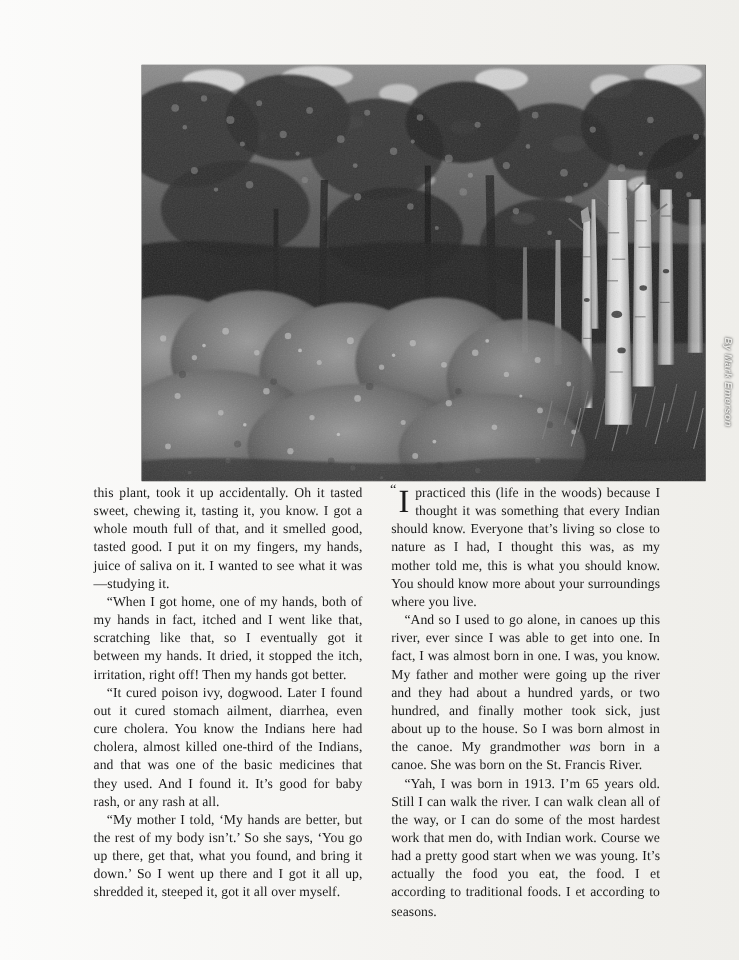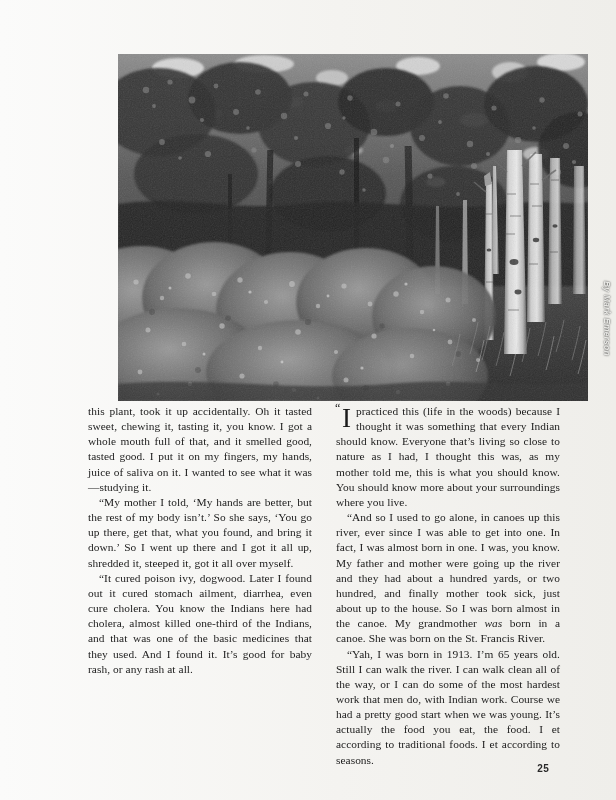--- a/index.html
+++ b/index.html
@@ -59,21 +59,21 @@
     text-align: left;
     white-space: nowrap;
     line-height: 12px;
     text-shadow: 0 0 2px rgba(0,0,0,.85);
     pointer-events: none;
   }
 
   
   .columns {
     position: absolute;
-    left: 88px;
+    left: 78px;
     top: 404px;
     width: 471px;
     display: flex;
     gap: 24px;
   }
   .col {
     width: 224px;
     flex: 0 0 224px;
   }
   .col p {
@@ -414,28 +414,28 @@
         <rect x="0" y="0" width="470" height="347" fill="#000" opacity=".04"></rect>
       </svg>
     </div>
     <figcaption class="photo-credit">By Mark Emerson</figcaption>
   </figure>
 
   <div class="columns">
 
     <div class="col">
       <p class="noindent">this plant, took it up accidentally. Oh it tasted sweet, chewing it, tasting it, you know. I got a whole mouth full of that, and it smelled good, tasted good. I put it on my fingers, my hands, juice of saliva on it. I wanted to see what it was—studying it.</p>
+      <p>“When I got home, one of my hands, both of my hands in fact, itched and I went like that, scratching like that, so I eventually got it between my hands. It dried, it stopped the itch, irritation, right off! Then my hands got better.</p>
+      <p>“It cured poison ivy, dogwood. Later I found out it cured stomach ailment, diarrhea, even cure cholera. You know the Indians here had cholera, almost killed one-third of the Indians, and that was one of the basic medicines that they used. And I found it. It’s good for baby rash, or any rash at all.</p>
       <p>“My mother I told, ‘My hands are better, but the rest of my body isn’t.’ So she says, ‘You go up there, get that, what you found, and bring it down.’ So I went up there and I got it all up, shredded it, steeped it, got it all over myself.</p>
-      <p>“It cured poison ivy, dogwood. Later I found out it cured stomach ailment, diarrhea, even cure cholera. You know the Indians here had cholera, almost killed one-third of the Indians, and that was one of the basic medicines that they used. And I found it. It’s good for baby rash, or any rash at all.</p>
     </div>
 
     <div class="col">
       <p class="dropcap-para">
         <span class="dropquote">“</span><span class="dropcap">I</span><span> practiced this (life in the woods) because I thought it was something that every Indian should know. Everyone that’s living so close to nature as I had, I thought this was, as my mother told me, this is what you should know. You should know more about your surroundings where you live.</span>
       </p>
       <p><span>“And so I used to go alone, in canoes up this river, ever since I was able to get into one. In fact, I was almost born in one. I was, you know. My father and mother were going up the river and they had about a hundred yards, or two hundred, and finally mother took sick, just about up to the house. So I was born almost in the canoe. My grandmother </span><em>was</em><span> born in a canoe. She was born on the St. Francis River.</span></p>
       <p>“Yah, I was born in 1913. I’m 65 years old. Still I can walk the river. I can walk clean all of the way, or I can do some of the most hardest work that men do, with Indian work. Course we had a pretty good start when we was young. It’s actually the food you eat, the food. I et according to traditional foods. I et according to seasons.</p>
     </div>
   </div>
 
-  <div class="folio">25</div>
 
 </div>
 
 </body></html>

